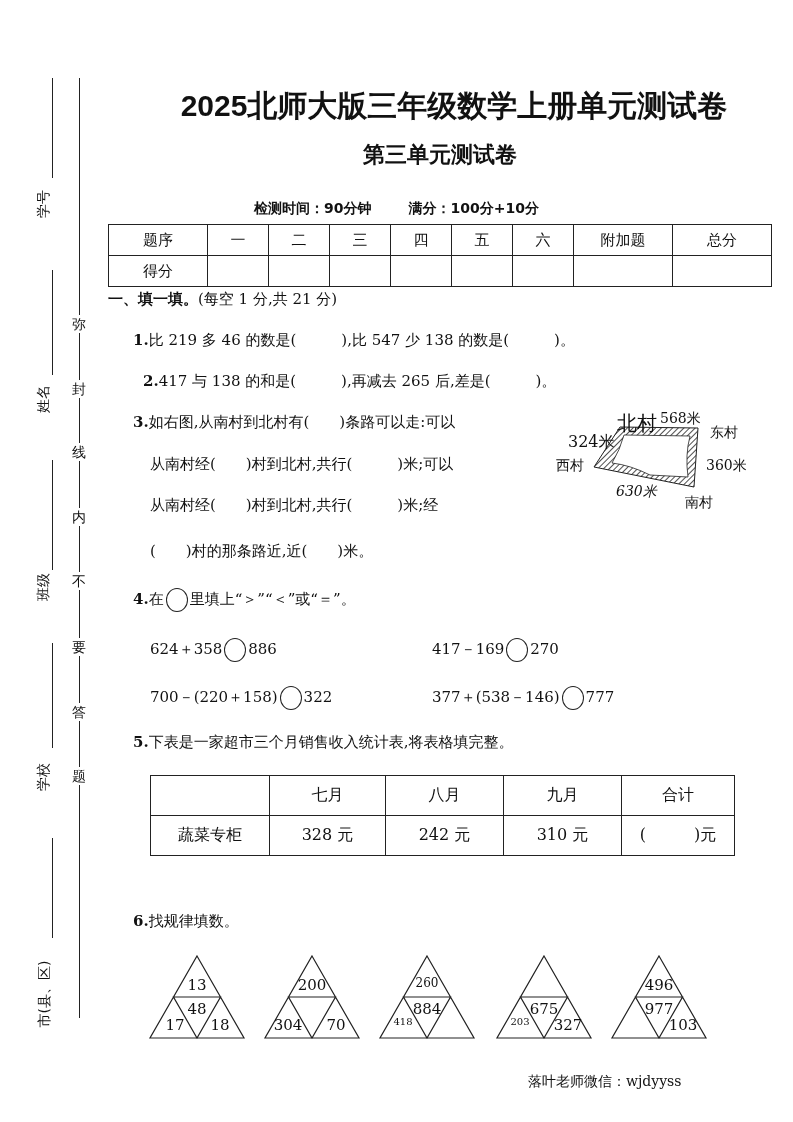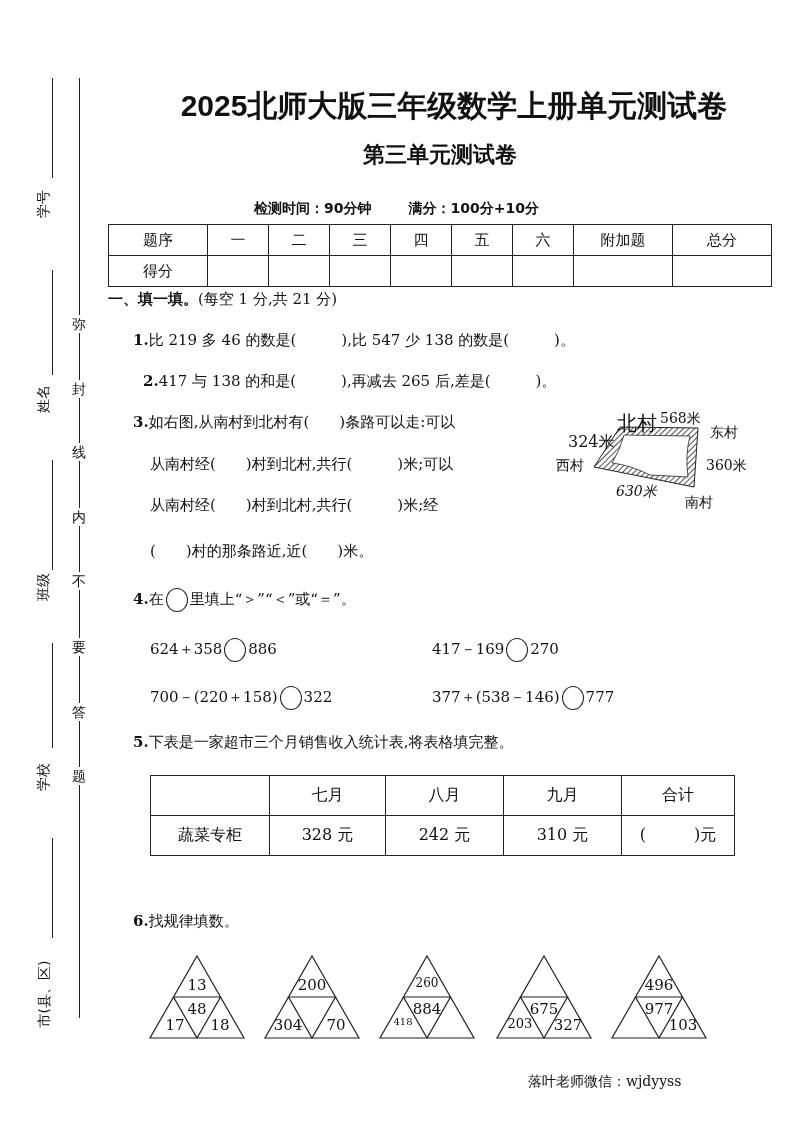--- a/index.html
+++ b/index.html
@@ -202,21 +202,21 @@
   <div class="abs" style="left:270px; top:1016px; width:36px; text-align:center; font-size:15px;">304</div>
   <div class="abs" style="left:318px; top:1016px; width:36px; text-align:center; font-size:15px;">70</div>
 
   <div class="abs" style="left:409px; top:976px; width:36px; text-align:center; font-size:12px;">260</div>
   <div class="abs" style="left:409px; top:1000px; width:36px; text-align:center; font-size:15px;">884</div>
   <div class="abs" style="left:385px; top:1016px; width:36px; text-align:center; font-size:10px;">418</div>
   <div class="abs" style="left:433px; top:1016px; width:36px; text-align:center; font-size:15px;"></div>
 
   <div class="abs" style="left:526px; top:976px; width:36px; text-align:center; font-size:15px;"></div>
   <div class="abs" style="left:526px; top:1000px; width:36px; text-align:center; font-size:15px;">675</div>
-  <div class="abs" style="left:502px; top:1016px; width:36px; text-align:center; font-size:13px;">203</div>
+  <div class="abs" style="left:502px; top:1016px; width:36px; text-align:center; font-size:10px;">203</div>
   <div class="abs" style="left:550px; top:1016px; width:36px; text-align:center; font-size:15px;">327</div>
 
   <div class="abs" style="left:641px; top:976px; width:36px; text-align:center; font-size:15px;">496</div>
   <div class="abs" style="left:641px; top:1000px; width:36px; text-align:center; font-size:15px;">977</div>
   <div class="abs" style="left:617px; top:1016px; width:36px; text-align:center; font-size:15px;"></div>
   <div class="abs" style="left:665px; top:1016px; width:36px; text-align:center; font-size:15px;">103</div>
 </div>
 
 <div class="footer">落叶老师微信：wjdyyss</div>
 

